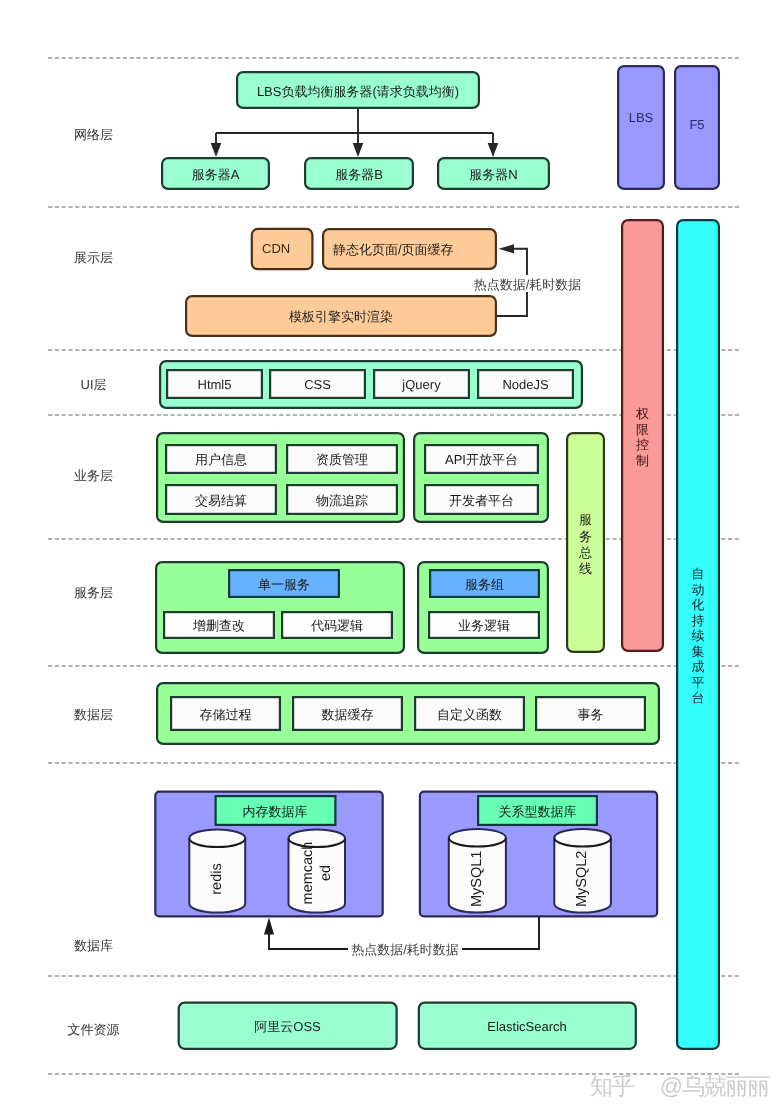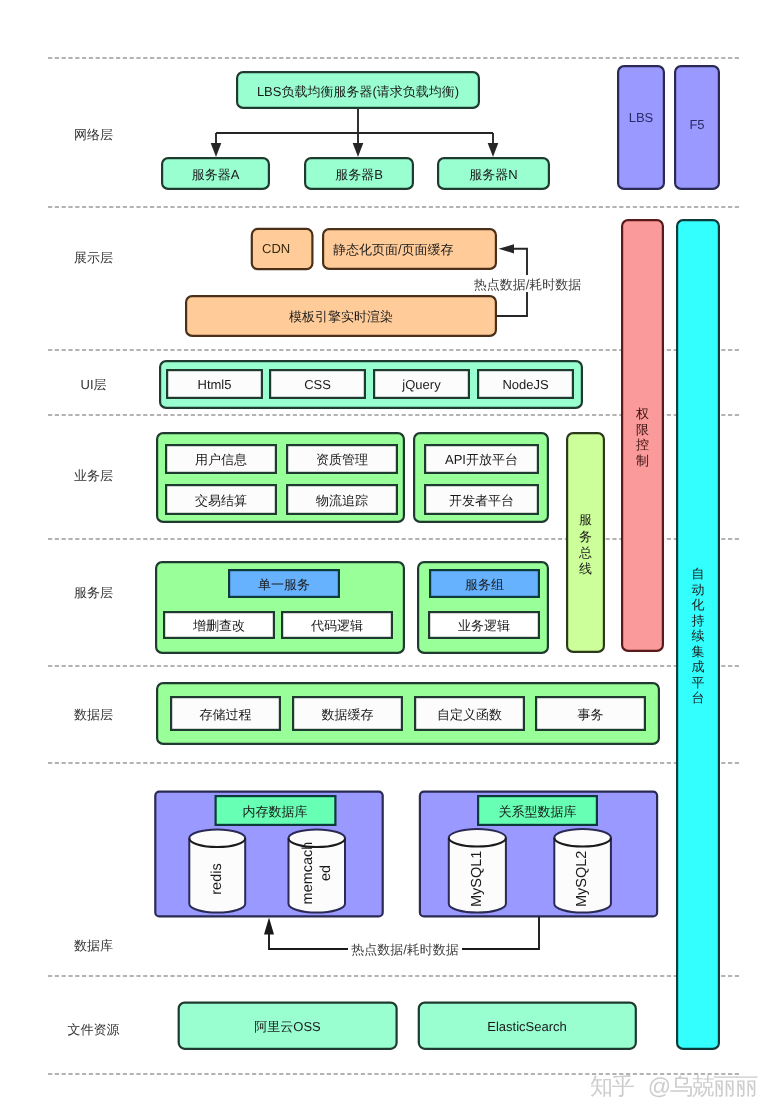--- a/index.html
+++ b/index.html
@@ -5,21 +5,21 @@
 <style>
   html,body{margin:0;padding:0;background:#ffffff;
     -webkit-font-smoothing:antialiased;text-rendering:geometricPrecision;}
   body{width:777px;height:1117px;overflow:hidden;
        font-family:"Liberation Sans","DejaVu Sans",sans-serif;}
   #stage{position:relative;width:777px;height:1117px;background:#fff;}
   svg.layer{position:absolute;left:0;top:0;width:777px;height:1117px;}
   #watermark{position:absolute;left:590px;top:1075px;color:#cdcdcd;
              font-size:23px;line-height:23px;white-space:nowrap;
              font-family:"Liberation Sans","DejaVu Sans",sans-serif;}
-  #watermark span + span{margin-left:9px;}
+  #watermark span + span{margin-left:21px;}
   #watermark{letter-spacing:-1.2px;}
 </style>
 </head>
 <body>
 
 <div id="stage">
   <svg class="layer" id="diagram" viewBox="0 0 777 1117">
       <line x1="48" y1="58" x2="740" y2="58" stroke="#9A9A9A" stroke-width="1.3" stroke-dasharray="4.2 2.6"></line>
       <line x1="48" y1="207" x2="740" y2="207" stroke="#9A9A9A" stroke-width="1.3" stroke-dasharray="4.2 2.6"></line>
       <line x1="48" y1="350" x2="740" y2="350" stroke="#9A9A9A" stroke-width="1.3" stroke-dasharray="4.2 2.6"></line>

